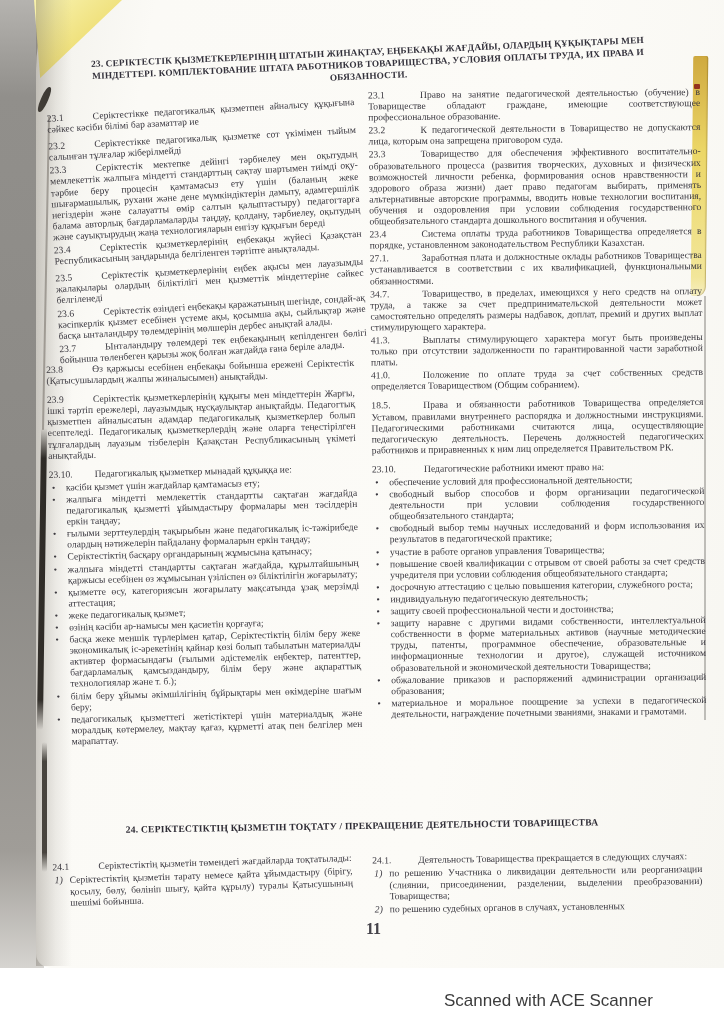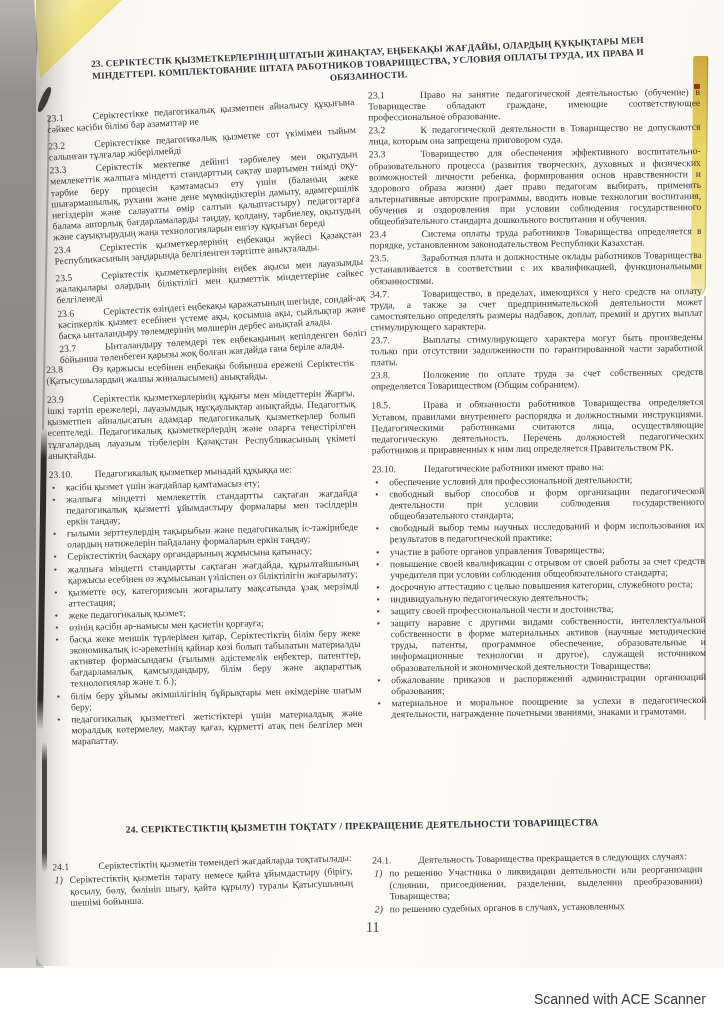--- a/index.html
+++ b/index.html
@@ -55,23 +55,23 @@
   .g6{margin-top:6px;} .g8{margin-top:8px;}
   .bul{position:relative;padding-left:17px;margin:0 0 1px;}
   .bul::before{content:"\2022";position:absolute;left:3px;top:0;}
   .ni{position:relative;padding-left:17px;margin:0 0 1px;}
   .ni .inum{position:absolute;left:2px;font-style:italic;}
   .sec24-title{position:absolute;left:62px;top:820px;width:600px;text-align:center;
     font-weight:bold;font-size:9.6px;letter-spacing:.2px;transform:rotate(-.9deg);color:#2f2d36;}
   .blk24{position:absolute;font-size:9.6px;line-height:11.4px;text-align:justify;}
   .blk24-left{left:52px;top:852px;width:300px;transform:rotate(-1.8deg);transform-origin:100% 0;}
   .blk24-right{left:372px;top:850px;width:330px;transform:rotate(-.8deg);transform-origin:100% 0;}
-  .pageno{position:absolute;left:366px;top:920px;font-size:14px;color:#45434a;}
-  .watermark{position:absolute;left:444px;top:991px;width:262px;text-align:right;
-    font-family:"Liberation Sans","DejaVu Sans",sans-serif;font-size:14px;color:#3c3c3c;}
+  .pageno{position:absolute;left:366px;top:920px;font-size:16px;color:#45434a;font-weight:bold;}
+  .watermark{position:absolute;left:444px;top:991px;width:262px;text-align:left;
+    font-family:"Liberation Sans","DejaVu Sans",sans-serif;font-size:17px;color:#3c3c3c;}
 </style>
 </head>
 <body>
 
 <div class="stage">
   <div class="outside"></div>
   <div class="page"></div>
   <div class="fold"></div>
   <div class="segA"></div>
   <div class="segT"></div>
@@ -109,24 +109,24 @@
       <div class="bul g8"><span>білім беру ұйымы әкімшілігінің бұйрықтары мен өкімдеріне шағым беру;</span></div>
       <div class="bul"><span>педагогикалық қызметтегі жетістіктері үшін материалдық және моралдық көтермелеу, мақтау қағаз, құрметті атақ пен белгілер мен марапаттау.</span></div>
     </div>
   </div>
 
   <div class="col col-right">
     <p class="para"><span class="pnum">23.1</span><span>Право на занятие педагогической деятельностью (обучение) в Товариществе обладают граждане, имеющие соответствующее профессиональное образование.</span></p>
     <p class="para"><span class="pnum">23.2</span><span>К педагогической деятельности в Товарищество не допускаются лица, которым она запрещена приговором суда.</span></p>
     <p class="para"><span class="pnum">23.3</span><span>Товарищество для обеспечения эффективного воспитательно-образовательного процесса (развития творческих, духовных и физических возможностей личности ребенка, формирования основ нравственности и здорового образа жизни) дает право педагогам выбирать, применять альтернативные авторские программы, вводить новые технологии воспитания, обучения и оздоровления при условии соблюдения государственного общеобязательного стандарта дошкольного воспитания и обучения.</span></p>
     <p class="para"><span class="pnum">23.4</span><span>Система оплаты труда работников Товарищества определяется в порядке, установленном законодательством Республики Казахстан.</span></p>
-    <p class="para"><span class="pnum">23.5.</span><span>Заработная плата и должностные оклады работников Товарищества устанавливается в соответствии с их квалификацией, функциональными обязанностями.</span></p>
+    <p class="para"><span class="pnum">27.1.</span><span>Заработная плата и должностные оклады работников Товарищества устанавливается в соответствии с их квалификацией, функциональными обязанностями.</span></p>
     <p class="para"><span class="pnum">34.7.</span><span>Товарищество, в пределах, имеющихся у него средств на оплату труда, а также за счет предпринимательской деятельности может самостоятельно определять размеры надбавок, доплат, премий и других выплат стимулирующего характера.</span></p>
-    <p class="para"><span class="pnum">23.7.</span><span>Выплаты стимулирующего характера могут быть произведены только при отсутствии задолженности по гарантированной части заработной платы.</span></p>
-    <p class="para"><span class="pnum">23.8.</span><span>Положение по оплате труда за счет собственных средств определяется Товариществом (Общим собранием).</span></p>
+    <p class="para"><span class="pnum">41.3.</span><span>Выплаты стимулирующего характера могут быть произведены только при отсутствии задолженности по гарантированной части заработной платы.</span></p>
+    <p class="para"><span class="pnum">41.0.</span><span>Положение по оплате труда за счет собственных средств определяется Товариществом (Общим собранием).</span></p>
     <p class="para g8"><span class="pnum">18.5.</span><span>Права и обязанности работников Товарищества определяется Уставом, правилами внутреннего распорядка и должностными инструкциями. Педагогическими работниками считаются лица, осуществляющие педагогическую деятельность. Перечень должностей педагогических работников и приравненных к ним лиц определяется Правительством РК.</span></p>
     <p class="para g8"><span class="pnum">23.10.</span><span>Педагогические работники имеют право на:</span></p>
     <div class="bul"><span>обеспечение условий для профессиональной деятельности;</span></div>
     <div class="bul"><span>свободный выбор способов и форм организации педагогической деятельности при условии соблюдения государственного общеобязательного стандарта;</span></div>
     <div class="bul"><span>свободный выбор темы научных исследований и форм использования их результатов в педагогической практике;</span></div>
     <div class="bul g8"><span>участие в работе органов управления Товарищества;</span></div>
     <div class="bul"><span>повышение своей квалификации с отрывом от своей работы за счет средств учредителя при условии соблюдения общеобязательного стандарта;</span></div>
     <div class="bul"><span>досрочную аттестацию с целью повышения категории, служебного роста;</span></div>
     <div class="bul"><span>индивидуальную педагогическую деятельность;</span></div>
     <div class="bul"><span>защиту своей профессиональной чести и достоинства;</span></div>

